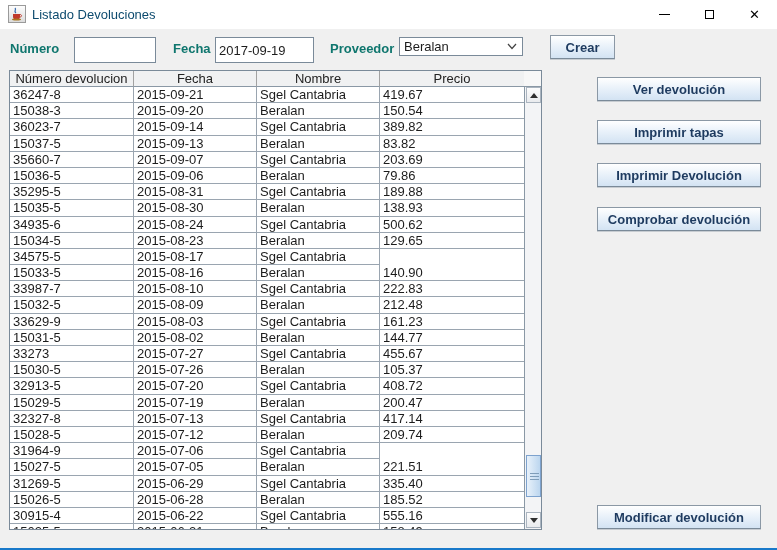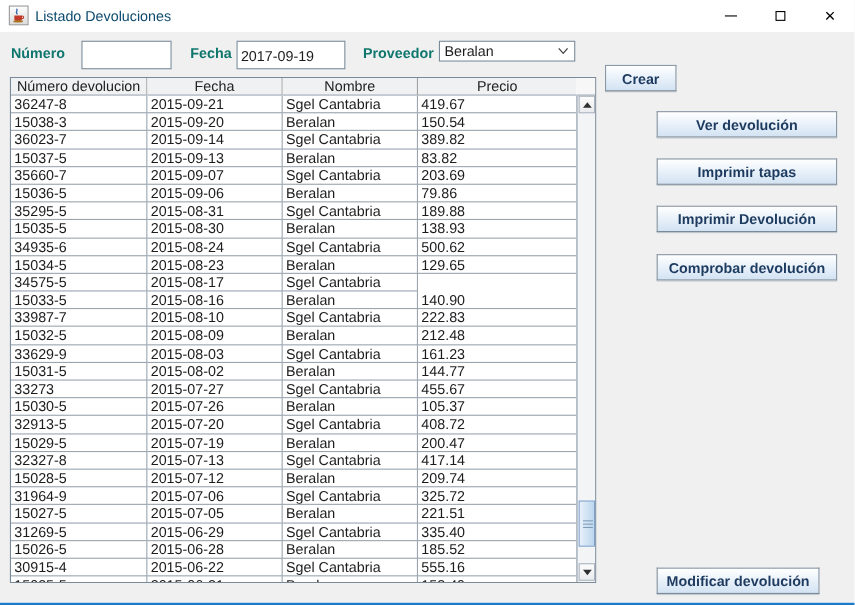--- a/index.html
+++ b/index.html
@@ -33,27 +33,27 @@
   .txt-fecha { left:215px; top:37px; width:99px; height:18px; }
   .combo { position:absolute; left:399px; top:37px; width:124px; height:19px; background:#fff;
            border:1px solid #7a8a99; display:flex; align-items:center; padding-left:4px; }
   .combo-arrow { position:absolute; right:5px; top:5px; }
 
   
   .jbtn { position:absolute; border:1px solid #8b98a5; border-bottom-color:#7a8a99;
           background:linear-gradient(#ffffff, #eaf2fa 45%, #d3e3f3);
           color:#1d3a5f; font-weight:bold; font-size:13px; font-family:"Liberation Sans",sans-serif;
           display:flex; align-items:center; justify-content:center; cursor:default;
-          box-shadow:0 1px 0 rgba(122,138,153,.35);margin-top:24px; }
+          box-shadow:0 1px 0 rgba(122,138,153,.35); }
   .btn-crear { left:550px; top:35px; width:65px; height:24px; }
   .btn-ver { left:597px; top:77px; width:164px; height:24px; }
   .btn-tapas { left:597px; top:120px; width:164px; height:24px; }
   .btn-imprimir { left:597px; top:163px; width:164px; height:24px; }
   .btn-comprobar { left:597px; top:207px; width:164px; height:24px; }
-  .btn-modificar { left:597px; top:492px; width:148px; height:24px; }
+  .btn-modificar { left:597px; top:505px; width:164px; height:24px; }
 
   
   .table-panel { position:absolute; left:9px; top:70px; width:533px; height:460px;
                  background:#ffffff; border:1px solid #7a8a99; }
   .thead { position:absolute; left:0; top:0; width:514px; height:16px; display:flex; }
   .th { background:#f0f1f2; border-right:1px solid #a2a2a2; border-bottom:1px solid #8a98a5;
         font-size:13px; color:#222; text-align:center; line-height:15px; height:16px; overflow:hidden; }
   .corner { position:absolute; right:0; top:0; width:17px; height:16px; background:#f7f7f7;
             border-bottom:1px solid #8a98a5; }
   .tbody { position:absolute; left:0; top:16px; width:514px; height:442px; overflow:hidden; background:#fff; }
@@ -254,21 +254,20 @@
         <div class="tr">
           <div class="td c0">15028-5</div>
           <div class="td c1">2015-07-12</div>
           <div class="td c2">Beralan</div>
           <div class="td c3">209.74</div>
         </div>
         <div class="tr">
           <div class="td c0">31964-9</div>
           <div class="td c1">2015-07-06</div>
           <div class="td c2">Sgel Cantabria</div>
-          <div class="td c3">325.72</div>
         </div>
         <div class="tr">
           <div class="td c0">15027-5</div>
           <div class="td c1">2015-07-05</div>
           <div class="td c2">Beralan</div>
           <div class="td c3">221.51</div>
         </div>
         <div class="tr">
           <div class="td c0">31269-5</div>
           <div class="td c1">2015-06-29</div>

